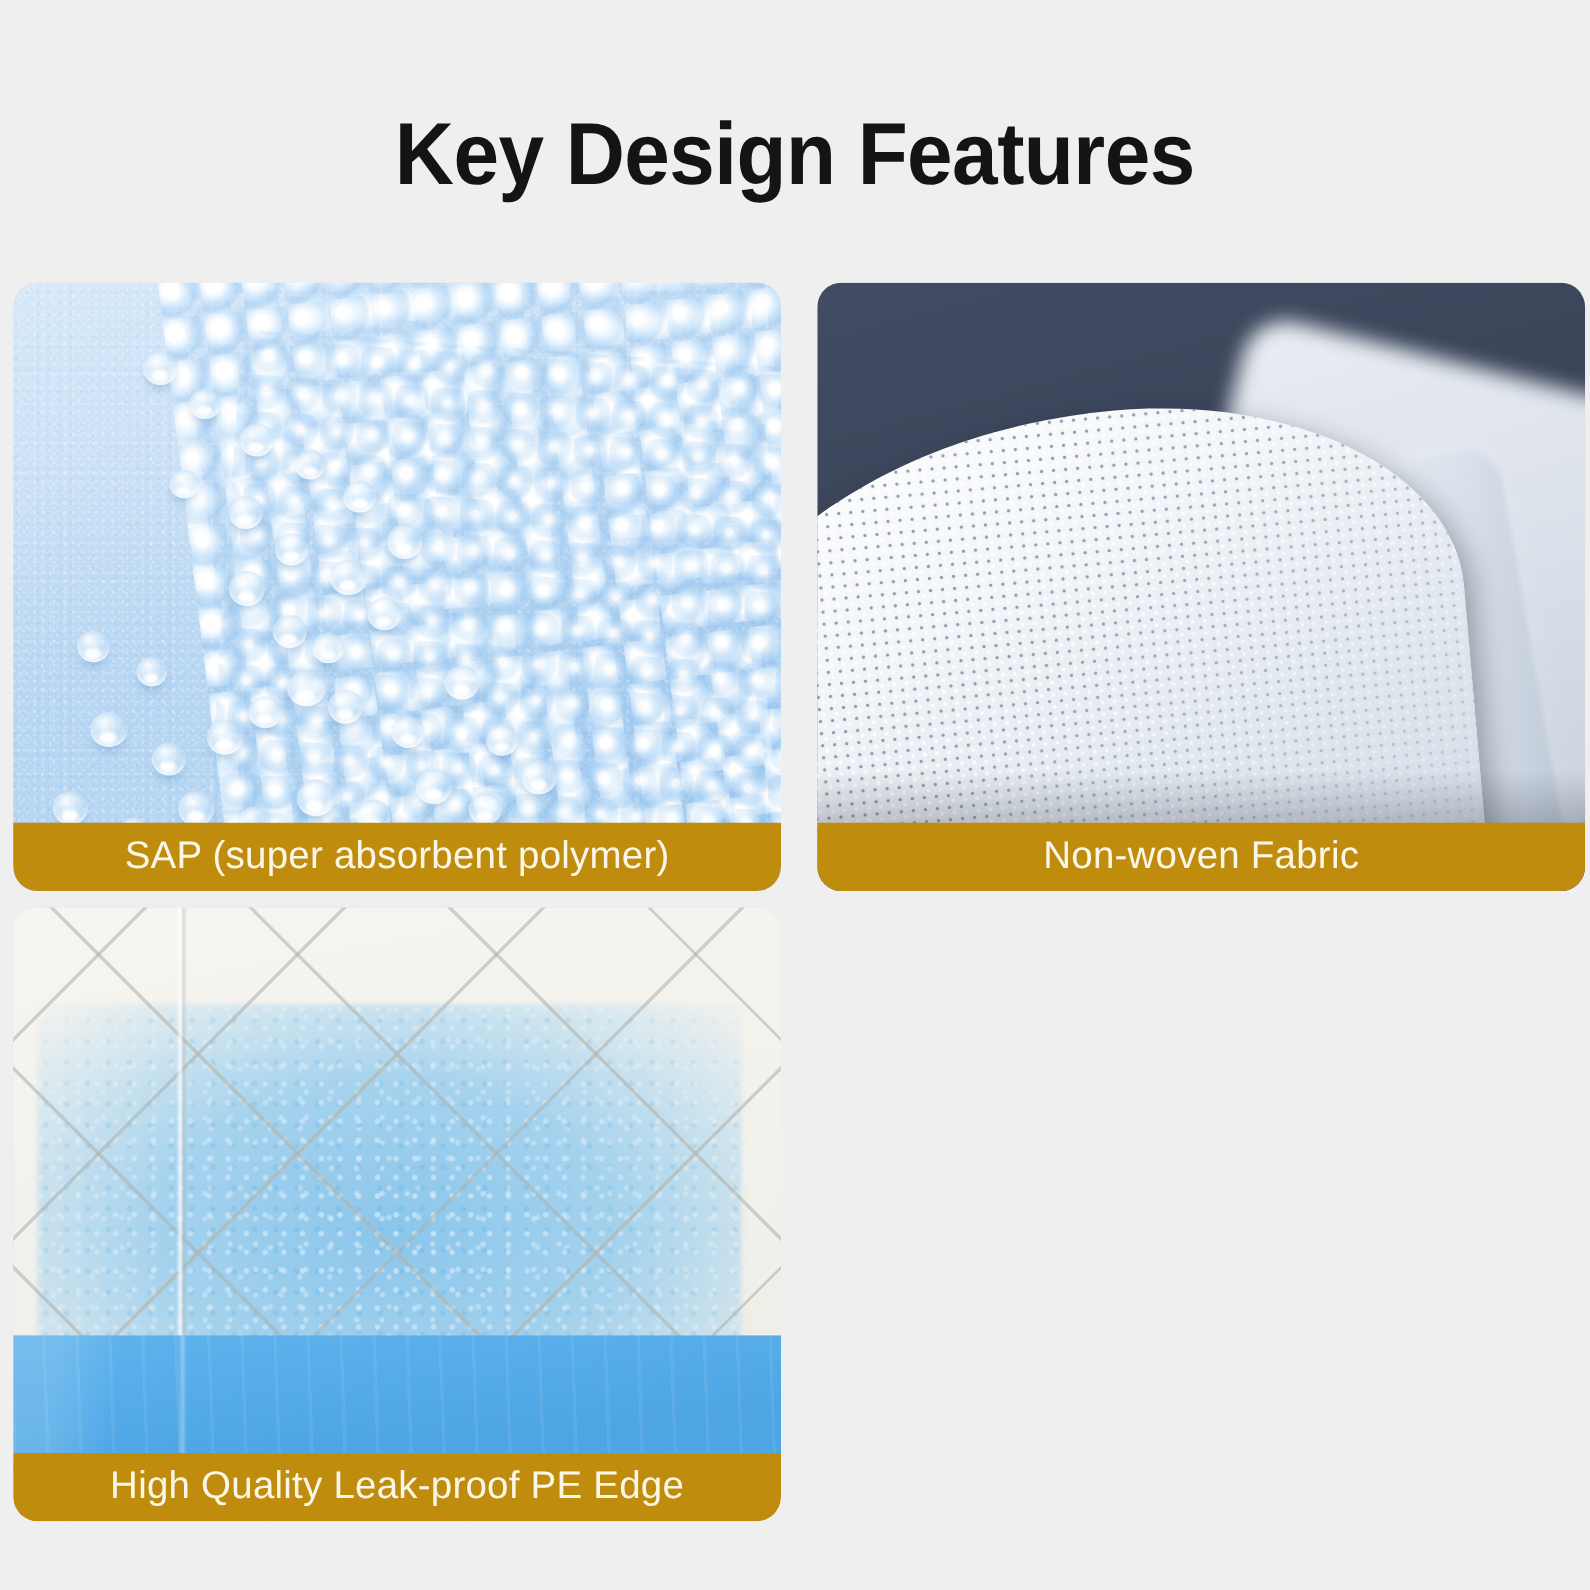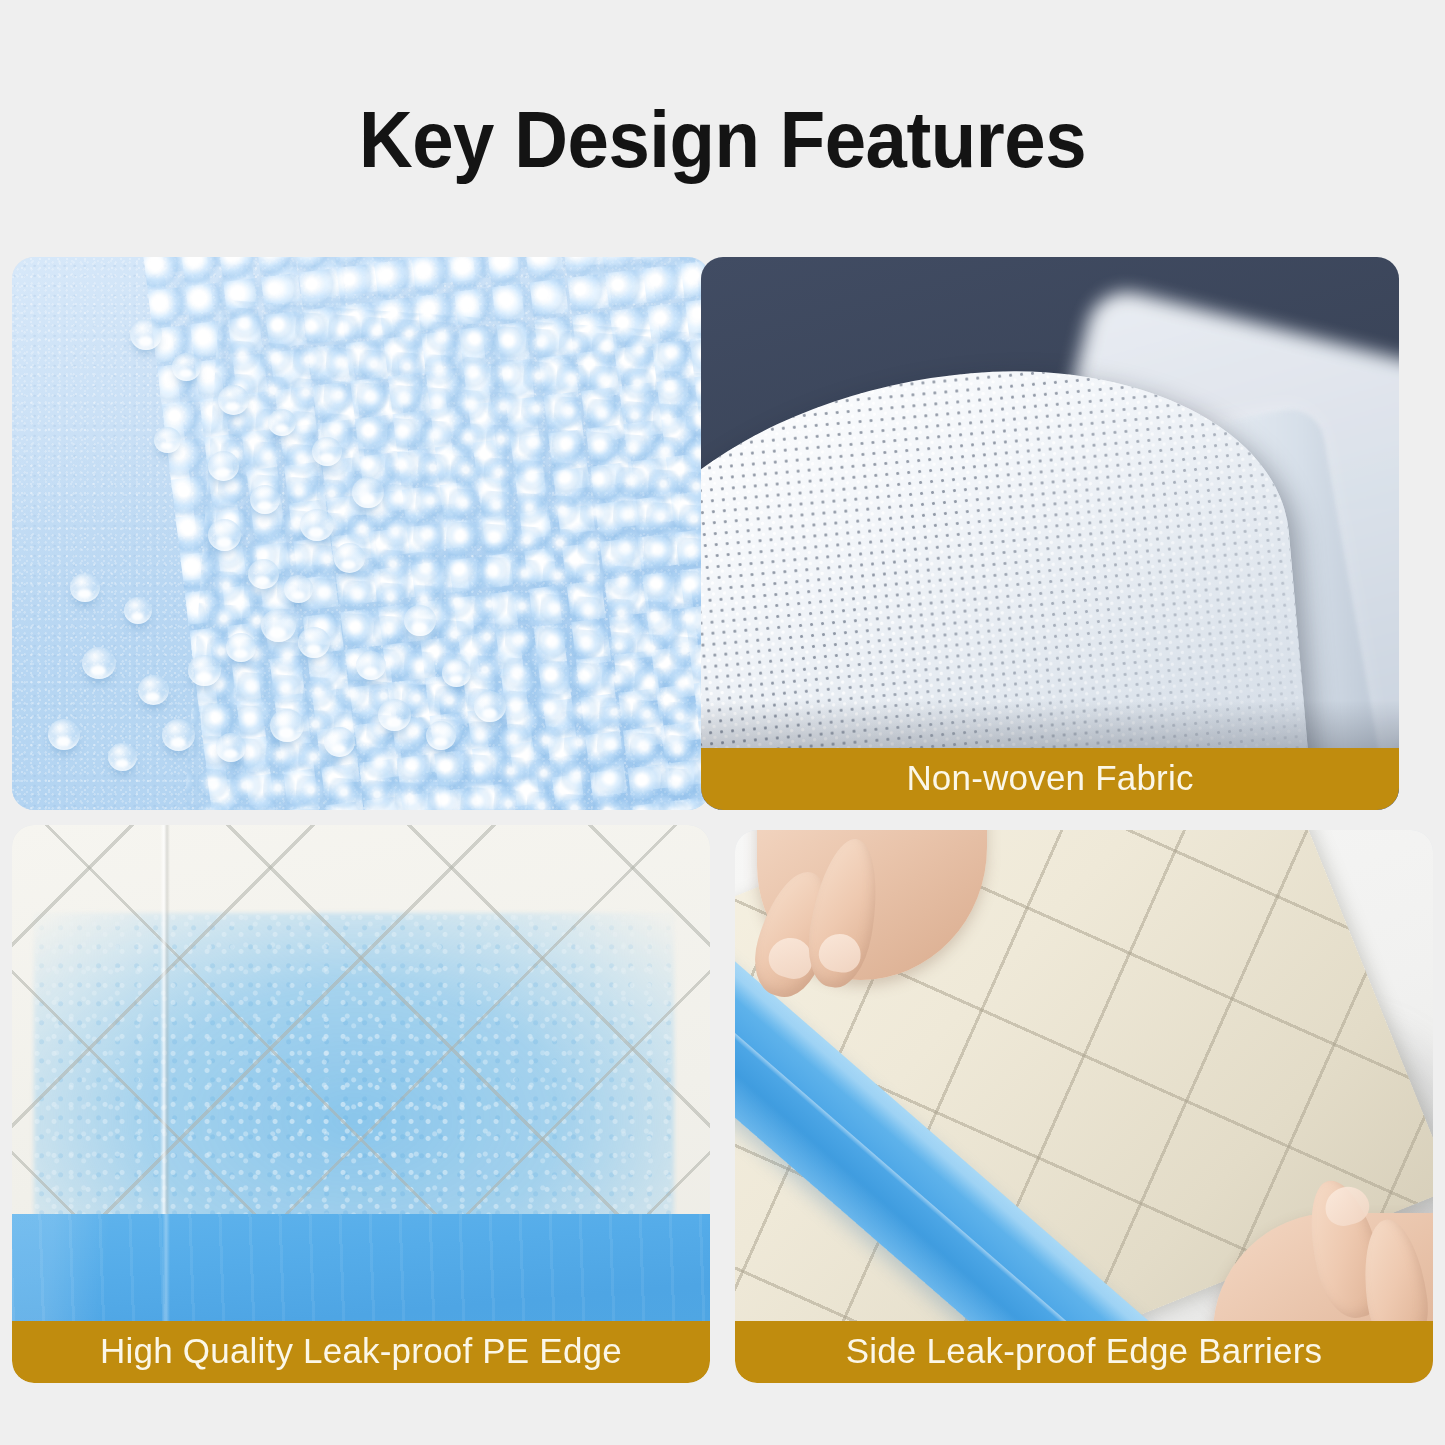--- a/index.html
+++ b/index.html
@@ -48,21 +48,21 @@
 
   .panel {
     position: absolute;
     width: 698px;
     height: 553px;
     border-radius: 22px;
     overflow: hidden;
     background: #dfe4ea;
   }
   .panel.p0 { left: 0px;   top: 0px; }
-  .panel.p1 { left: 689px; top: 0px; }
+  .panel.p1 { left: 731px; top: 0px; }
   .panel.p2 { left: 0px;   top: 568px; height: 558px; }
   .panel.p3 { left: 723px; top: 573px; height: 553px; }
 
   .photo {
     position: absolute;
     inset: 0;
     overflow: hidden;
   }
 
   
@@ -423,20 +423,21 @@
         <div class="bead" style="left:414px; top:464px; width:30px; height:29px;"></div>
         <div class="bead" style="left:462px; top:434px; width:32px; height:31px;"></div>
         <div class="bead" style="left:58px;  top:316px; width:30px; height:29px;"></div>
         <div class="bead" style="left:112px; top:340px; width:28px; height:27px;"></div>
         <div class="bead" style="left:196px; top:194px; width:31px; height:30px;"></div>
         <div class="bead" style="left:142px; top:170px; width:27px; height:26px;"></div>
         <div class="bead" style="left:344px; top:394px; width:30px; height:29px;"></div>
         <div class="bead" style="left:392px; top:348px; width:32px; height:31px;"></div>
         <div class="bead" style="left:430px; top:402px; width:29px; height:28px;"></div>
       </div>
+      <div class="caption">SAP (super absorbent polymer)</div>
     </div>
 
     <div class="panel p1">
       <div class="photo">
         <div class="nw-bg"></div>
         <div class="nw-blur-sheet"></div>
         <div class="nw-roll"></div>
         <div class="nw-sheet">
           <div class="nw-pores"></div>
         </div>
@@ -452,41 +453,15 @@
         <div class="blue-core-fibers"></div>
         <div class="quilt"></div>
         <div class="fold-line"></div>
         <div class="pe-strip">
           <div class="pe-strip-crease"></div>
         </div>
       </div>
       <div class="caption">High Quality Leak-proof PE Edge</div>
     </div>
 
-    <div class="panel p3">
-      <div class="photo">
-        <div class="eb-bg"></div>
-        <div class="eb-shadow"></div>
-
-        <div class="eb-pad">
-          <div class="eb-pad-quilt"></div>
-        </div>
-
-        <div class="eb-barrier">
-          <div class="eb-barrier-fold"></div>
-        </div>
-
-        <div class="hand" style="left:22px; top:-40px; width:230px; height:190px; border-radius:0 0 55% 45% / 0 0 70% 60%;"></div>
-        <div class="finger" style="left:26px; top:40px; width:66px; height:128px; transform:rotate(16deg);"></div>
-        <div class="nail" style="left:34px; top:108px; width:44px; height:40px; transform:rotate(16deg);"></div>
-        <div class="finger" style="left:78px; top:8px; width:62px; height:150px; transform:rotate(10deg);"></div>
-        <div class="nail" style="left:84px; top:104px; width:42px; height:38px; transform:rotate(10deg);"></div>
-
-        <div class="hand" style="right:-30px; bottom:-30px; width:250px; height:200px; border-radius:48% 0 0 0 / 60% 0 0 0;"></div>
-        <div class="finger" style="right:56px; bottom:64px; width:64px; height:140px; transform:rotate(-14deg);"></div>
-        <div class="nail" style="right:64px; bottom:158px; width:44px; height:38px; transform:rotate(-14deg);"></div>
-        <div class="finger" style="right:8px; bottom:32px; width:60px; height:132px; transform:rotate(-8deg);"></div>
-      </div>
-      <div class="caption">Side Leak-proof Edge Barriers</div>
-    </div>
 
   </div>
 </div>
 
 </body></html>

